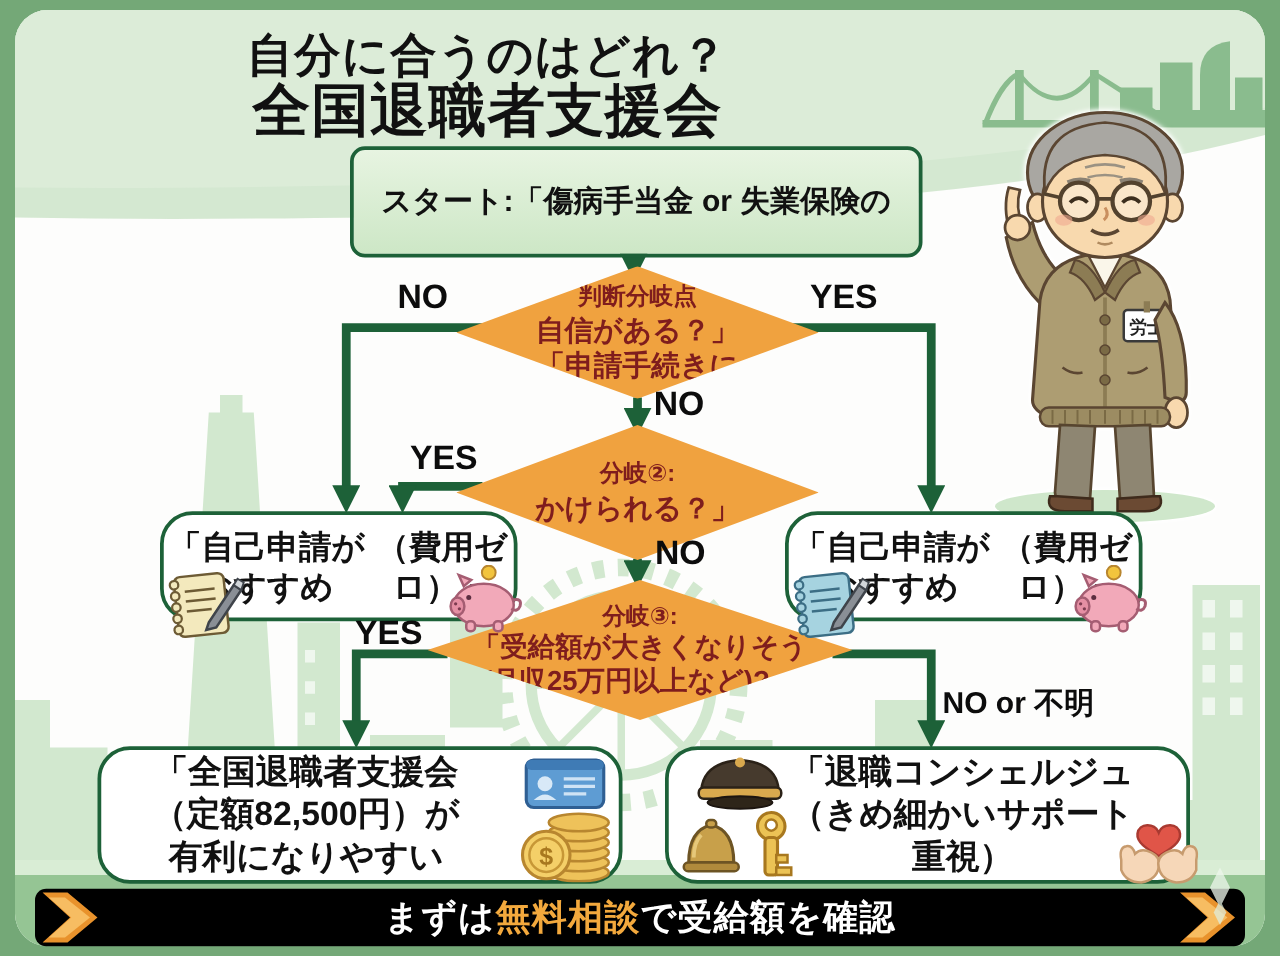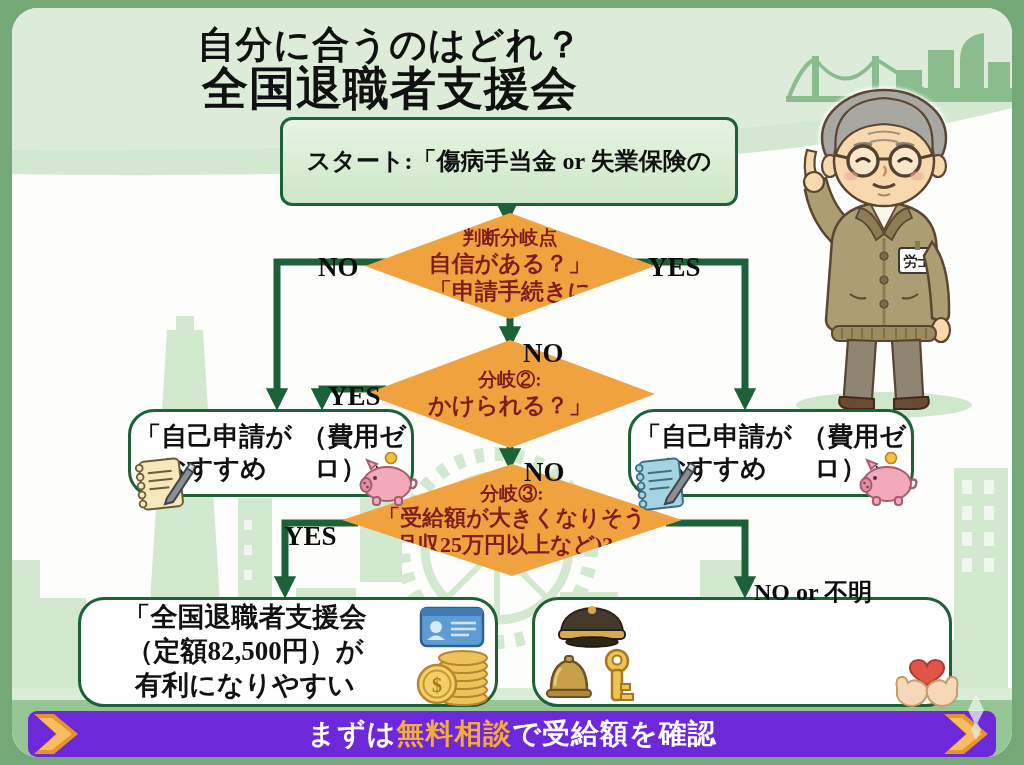--- a/index.html
+++ b/index.html
@@ -2,21 +2,21 @@
 <html><head>
 <meta charset="utf-8">
 <style>
   html,body{margin:0;padding:0;}
   body{
     width:1024px;height:765px;overflow:hidden;
     background:#74a877;
     font-family:"Liberation Sans","DejaVu Sans",sans-serif;
     position:relative;
   }
-  #canvas{position:absolute;inset:0;width:1024px;height:676px;font-family:Liberation Serif, serif;}
+  #canvas{position:absolute;inset:0;width:1024px;height:676px;}
   .abs{position:absolute;}
   svg{display:block;}
 
   
   .title1{left:0;top:20px;width:780px;text-align:center;
     font-size:37px;font-weight:900;color:#111;z-index:4;letter-spacing:1px;}
   .title2{left:0;top:58px;width:780px;text-align:center;
     font-size:46px;font-weight:900;color:#111;z-index:4;letter-spacing:1px;}
 
   
@@ -32,21 +32,21 @@
     display:flex;flex-direction:column;justify-content:center;align-items:center;
     color:#7f1d1d;text-align:center;line-height:1.22;}
   .d1{left:365px;top:213px;width:290px;height:106px;}
   .d2{left:365px;top:340px;width:290px;height:108px;}
   .d3{left:342px;top:464px;width:340px;height:112px;}
   .diamond .dh{font-size:19px;font-weight:900;}
   .diamond .dl{font-size:23px;font-weight:900;}
   .d3 .dl{font-size:22px;}
 
   
-  .blabel{z-index:4;font-size:27px;font-weight:900;color:#0c0c0c;white-space:nowrap;margin-top:30px;}
+  .blabel{z-index:4;font-size:27px;font-weight:900;color:#0c0c0c;white-space:nowrap;}
   .lb-d1no{left:318px;top:222px;}
   .lb-d1yes{left:648px;top:222px;}
   .lb-d1down{left:523px;top:308px;}
   .lb-d2yes{left:328px;top:351px;}
   .lb-d2down{left:524px;top:427px;}
   .lb-d3yes{left:284px;top:491px;}
   .lb-d3no{left:754px;top:546px;font-size:24px;}
 
   
   .rbox{z-index:3;background:#ffffff;border:3.5px solid #1d6138;border-radius:26px;
@@ -57,21 +57,21 @@
   .midR{left:628px;}
   .bot{width:414px;height:104px;top:597px;font-size:27px;}
   .botL{left:78px;padding-right:0;text-align:center;}
   .botL .txt{margin-right:86px;}
   .botR{left:532px;}
   .botR .txt{margin-left:96px;margin-right:40px;}
   .icon{position:absolute;z-index:5;}
 
   
   .footer-bar{left:28px;top:711px;width:968px;height:46px;z-index:5;
-    background:#6d28d9;border-radius:9px;
+    background:#000000;border-radius:9px;
     display:flex;justify-content:center;align-items:center;
     font-size:28px;font-weight:900;color:#ffffff;letter-spacing:1px;}
   .footer-bar .hl{color:#f3a93d;}
   .chev{z-index:6;}
   .chevL{left:34px;top:713px;}
   .chevR{left:944px;top:713px;}
   .sparkle{left:958px;top:694px;z-index:6;opacity:.75;}
 
   .z1{z-index:1}.z2{z-index:2}
 </style>
@@ -311,20 +311,25 @@
             <ellipse cx="48" cy="10" rx="24" ry="7"></ellipse>
         </g>
         <circle cx="22" cy="36" r="19" fill="#f4cf68" stroke="#b8862f" stroke-width="2.5"></circle>
         <circle cx="22" cy="36" r="13.5" fill="none" stroke="#c79736" stroke-width="2"></circle>
         <text x="22" y="44" font-size="20" font-weight="bold" fill="#a8781f" text-anchor="middle">$</text>
       </svg>
     </span>
   </div>
 
   <div class="abs rbox bot botR">
+    <div class="txt">
+      <div>「退職コンシェルジュ</div>
+      <div>（きめ細かいサポート</div>
+      <div>重視）</div>
+    </div>
     <span class="icon" style="left:18px;top:2px;">
       <svg width="78" height="46" viewBox="0 0 78 46">
         <path d="M8,30 Q10,8 39,6 Q68,8 70,30 Z" fill="#463a2d" stroke="#2b2218" stroke-width="2"></path>
         <circle cx="39" cy="8" r="4" fill="#d9a94e"></circle>
         <rect x="6" y="28" width="66" height="9" rx="4" fill="#d9a94e" stroke="#2b2218" stroke-width="2"></rect>
         <ellipse cx="39" cy="40" rx="26" ry="5" fill="#2e2519" stroke="#1c1510" stroke-width="1.5"></ellipse>
       </svg>
     </span>
     <span class="icon" style="left:8px;bottom:0px;">
       <svg width="52" height="50" viewBox="0 0 52 50">

